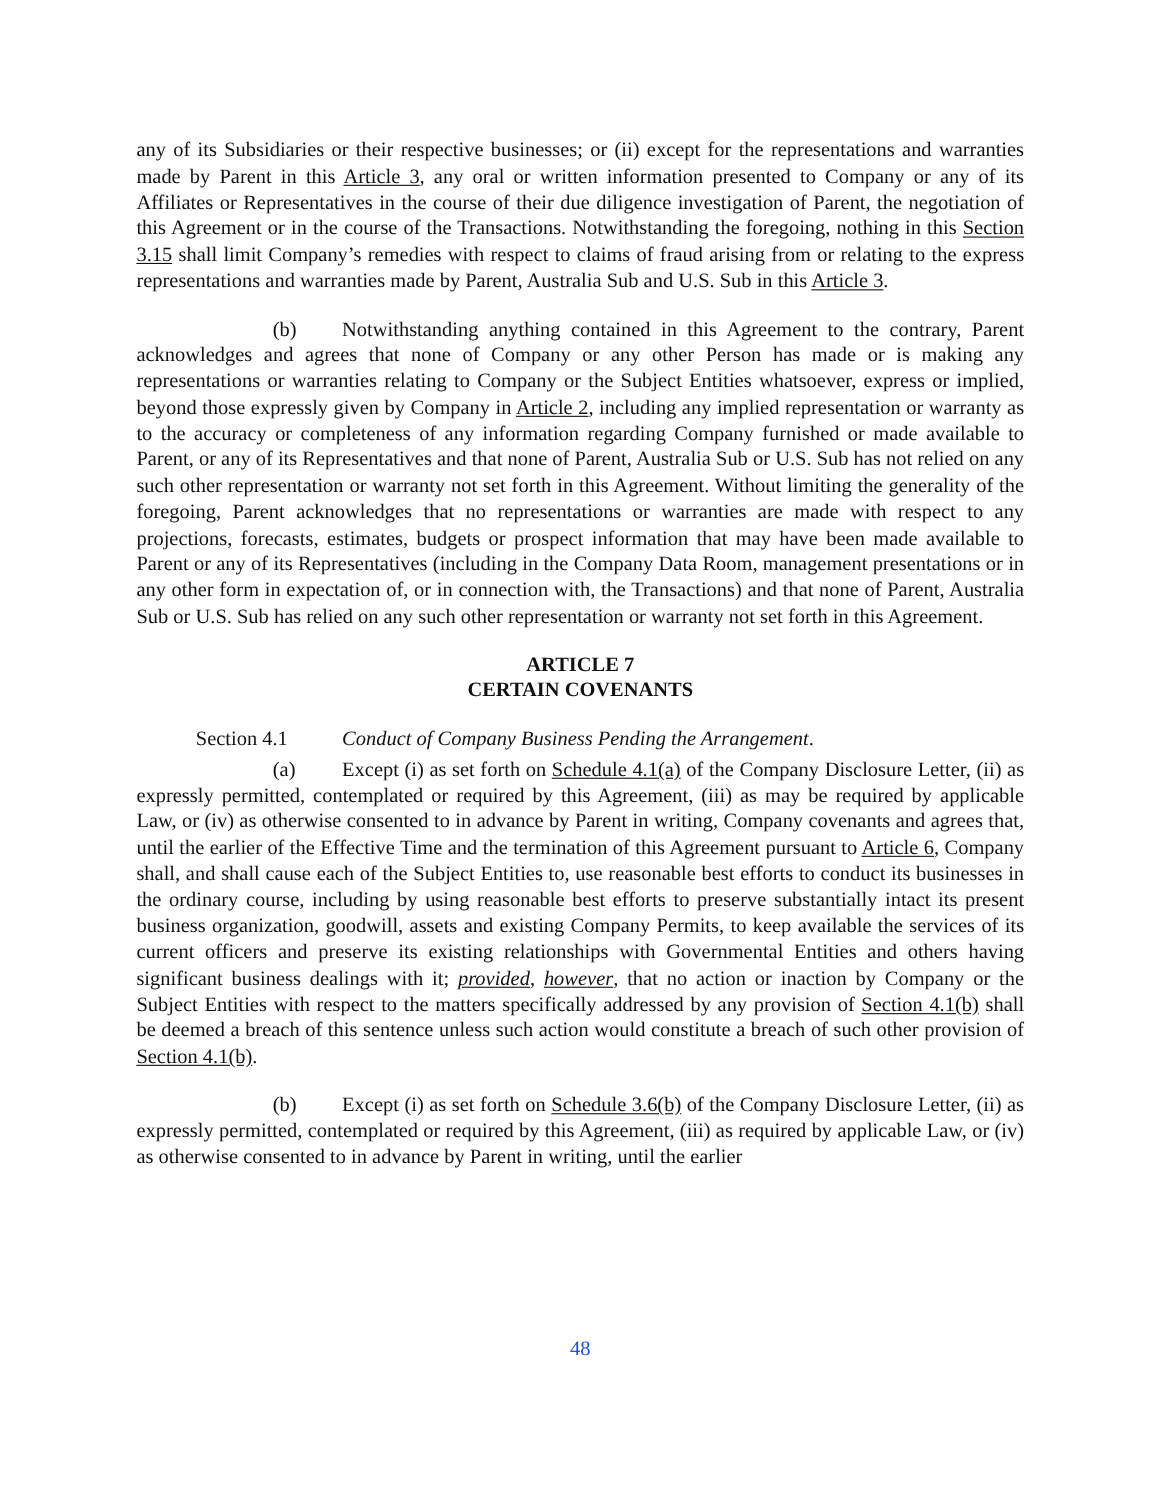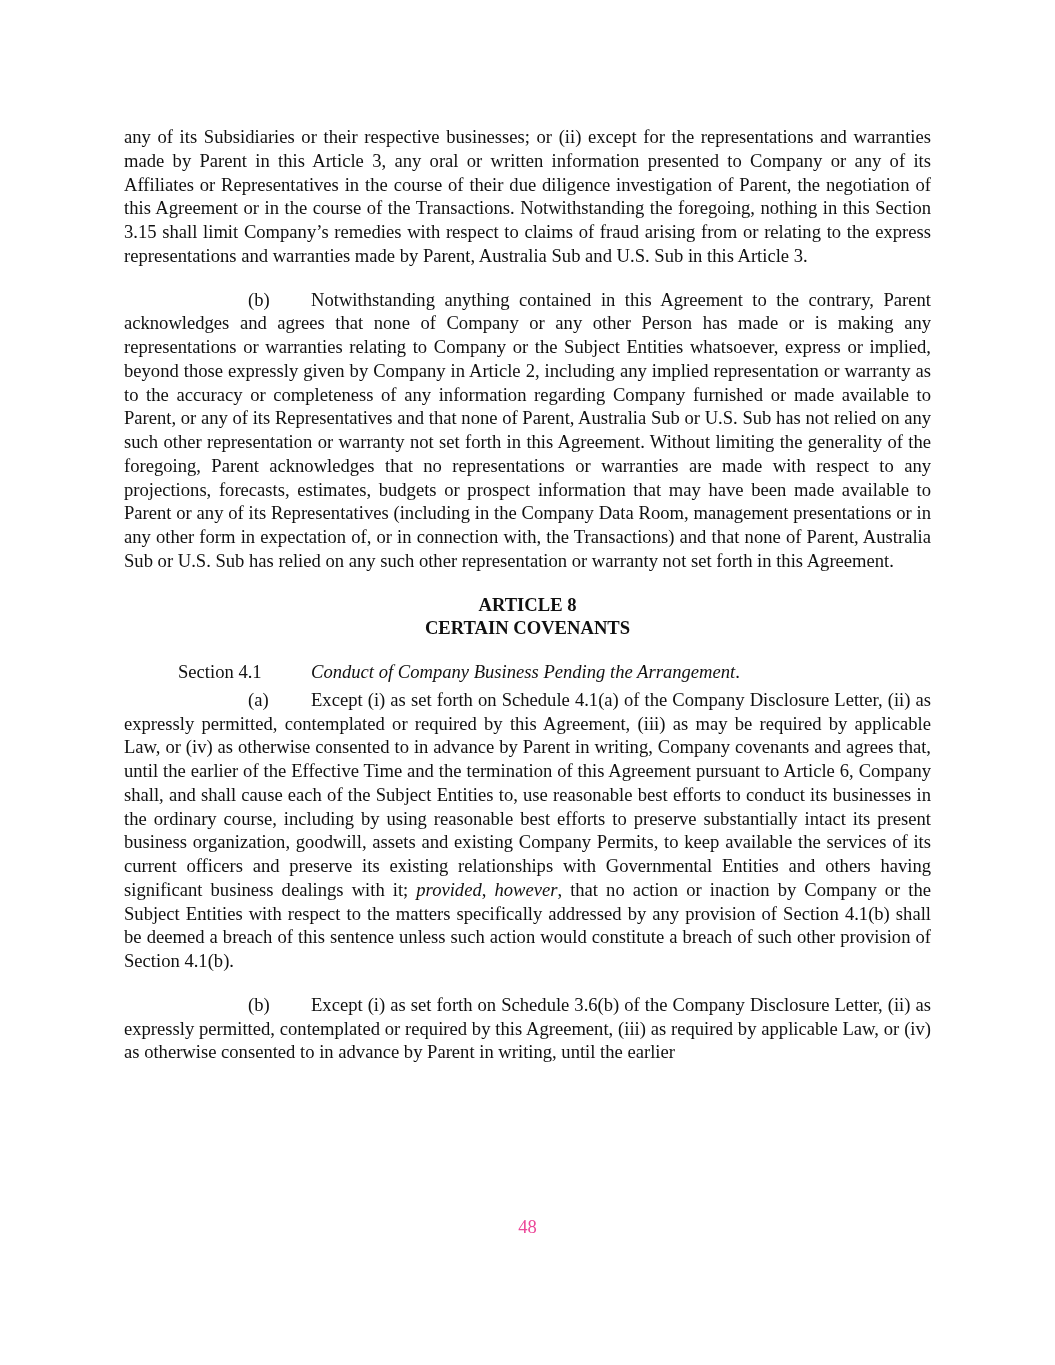--- a/index.html
+++ b/index.html
@@ -5,40 +5,40 @@
     html, body { margin: 0; padding: 0; background: #ffffff; }
     body { width: 1055px; height: 1365px; position: relative; overflow: hidden; }
     .page {
       position: absolute; left: 124px; top: 125px; width: 807px;
       font-family: "Liberation Serif", serif; font-size: 18.6px; line-height: 23.75px; color: #111;
     }
     p { margin: 0; text-align: justify; }
     .para { margin-bottom: 20px; }
     .indent { text-indent: 124px; }
     .lbl { display: inline-block; text-indent: 0; width: 63px; }
-    .u { text-underline-offset: 2px; margin-top: 20px; }
+    .u { text-decoration: underline; text-underline-offset: 2px; margin-top: 20px; }
     .i { font-style: italic; }
     .heading { text-align: center; font-weight: bold; margin: 0; }
     .heading-block { margin-top: 2px; margin-bottom: 20px; }
     .section-line { text-align: left; padding-left: 54px; margin-bottom: 4px; }
     .section-num { display: inline-block; width: 133px; }
     .pagenum {
       position: absolute; top: 1216px; left: 0; width: 1055px; text-align: center;
-      font-family: "Liberation Serif", serif; font-size: 18.6px; color: #ec4899;
+      font-family: "Liberation Serif", serif; font-size: 18.6px; color: #1d4ed8;
     }
   </style>
 </head>
 <body>
 
 <div class="page">
   <p class="para"><span>any of its Subsidiaries or their respective businesses; or (ii) except for the representations and warranties made by Parent in this </span><span class="u">Article 3</span><span>, any oral or written information presented to Company or any of its Affiliates or Representatives in the course of their due diligence investigation of Parent, the negotiation of this Agreement or in the course of the Transactions. Notwithstanding the foregoing, nothing in this </span><span class="u">Section 3.15</span><span> shall limit Company’s remedies with respect to claims of fraud arising from or relating to the express representations and warranties made by Parent, Australia Sub and U.S. Sub in this </span><span class="u">Article 3</span><span>.</span></p>
   <p class="para indent"><span class="lbl">(b)</span><span>Notwithstanding anything contained in this Agreement to the contrary, Parent acknowledges and agrees that none of Company or any other Person has made or is making any representations or warranties relating to Company or the Subject Entities whatsoever, express or implied, beyond those expressly given by Company in </span><span class="u">Article 2</span><span>, including any implied representation or warranty as to the accuracy or completeness of any information regarding Company furnished or made available to Parent, or any of its Representatives and that none of Parent, Australia Sub or U.S. Sub has not relied on any such other representation or warranty not set forth in this Agreement. Without limiting the generality of the foregoing, Parent acknowledges that no representations or warranties are made with respect to any projections, forecasts, estimates, budgets or prospect information that may have been made available to Parent or any of its Representatives (including in the Company Data Room, management presentations or in any other form in expectation of, or in connection with, the Transactions) and that none of Parent, Australia Sub or U.S. Sub has relied on any such other representation or warranty not set forth in this Agreement.</span></p>
 
   <div class="heading-block">
-    <p class="heading">ARTICLE 8</p>
+    <p class="heading">ARTICLE 7</p>
     <p class="heading">CERTAIN COVENANTS</p>
   </div>
 
   <p class="section-line">
     <span class="section-num">Section 4.1</span><span class="i">Conduct of Company Business Pending the Arrangement</span><span>.</span>
   </p>
 
   <p class="para indent"><span class="lbl">(a)</span><span>Except (i) as set forth on </span><span class="u">Schedule 4.1(a)</span><span> of the Company Disclosure Letter, (ii) as expressly permitted, contemplated or required by this Agreement, (iii) as may be required by applicable Law, or (iv) as otherwise consented to in advance by Parent in writing, Company covenants and agrees that, until the earlier of the Effective Time and the termination of this Agreement pursuant to </span><span class="u">Article 6</span><span>, Company shall, and shall cause each of the Subject Entities to, use reasonable best efforts to conduct its businesses in the ordinary course, including by using reasonable best efforts to preserve substantially intact its present business organization, goodwill, assets and existing Company Permits, to keep available the services of its current officers and preserve its existing relationships with Governmental Entities and others having significant business dealings with it; </span><span class="u i">provided</span><span>, </span><span class="u i">however</span><span>, that no action or inaction by Company or the Subject Entities with respect to the matters specifically addressed by any provision of </span><span class="u">Section 4.1(b)</span><span> shall be deemed a breach of this sentence unless such action would constitute a breach of such other provision of </span><span class="u">Section 4.1(b)</span><span>.</span></p>
   <p class="para indent"><span class="lbl">(b)</span><span>Except (i) as set forth on </span><span class="u">Schedule 3.6(b)</span><span> of the Company Disclosure Letter, (ii) as expressly permitted, contemplated or required by this Agreement, (iii) as required by applicable Law, or (iv) as otherwise consented to in advance by Parent in writing, until the earlier</span></p>
 </div>

